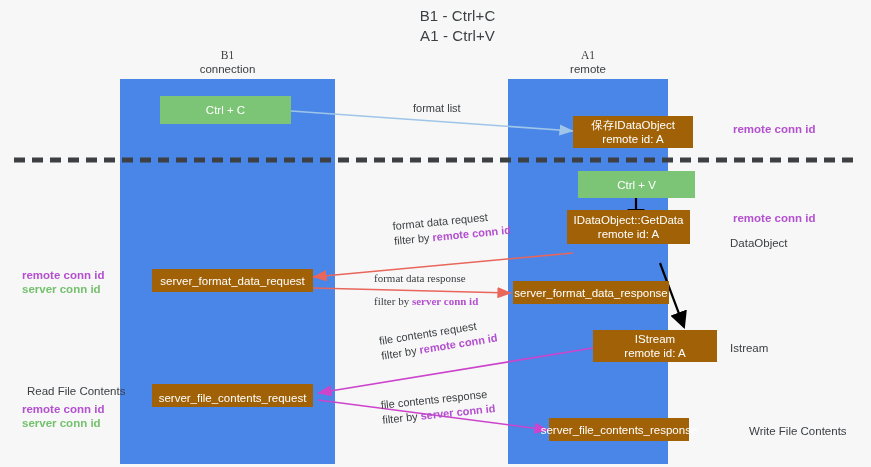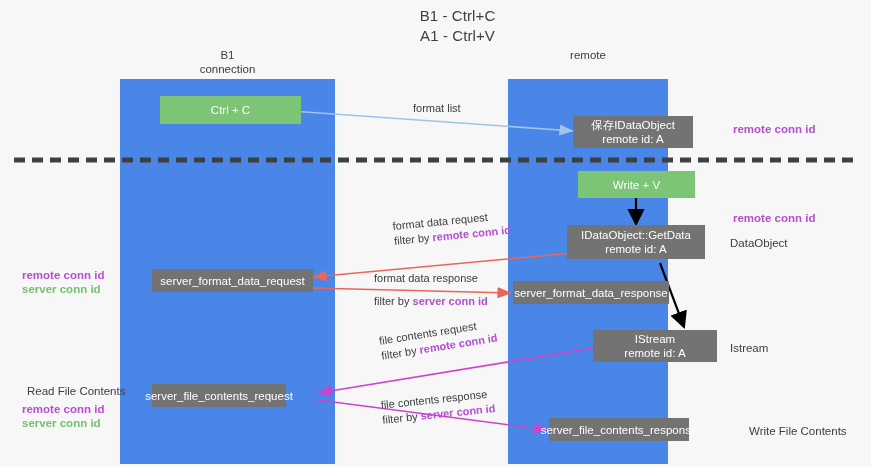--- a/index.html
+++ b/index.html
@@ -19,39 +19,39 @@
     left:10px;top:6px;width:871px;text-align:center;
     font-size:15px;line-height:20px;color:#3c4043;
     letter-spacing:.1px;
     padding-left:12px;
   }
 
   
   .col-head{
     font-size:11.5px;line-height:14px;text-align:center;color:#3c4043;
   }
-  .col-head .big{display:block;}
+  .col-head .big{display:block;font-family:Liberation Serif, serif;}
 
   
   .lane{background:#4a86e8;}
   .lane-b1{left:120px;top:79px;width:215px;height:385px;}
   .lane-a1{left:508px;top:79px;width:160px;height:385px;}
 
   
   .box{
     box-sizing:border-box;
     display:flex;flex-direction:column;
     align-items:center;justify-content:center;
     color:#ffffff;
     font-size:11.5px;line-height:14px;
     text-align:center;
     padding:2px 4px;
   }
   .box.green{background:#7cc576;}
-  .box.orange{background:#737373;}
+  .box.orange{background:#a16207;}
   .box .l2{display:block;}
 
   
   .lbl{font-size:11.5px;line-height:15px;color:#3c4043;white-space:nowrap;}
   .lbl.purple{color:#b44fd0;font-weight:bold;}
   .lbl.green{color:#74c16d;font-weight:bold;}
 
   
   .edge-lbl{
     font-size:11px;line-height:15px;color:#3c4043;white-space:nowrap;
@@ -68,20 +68,21 @@
   <div class="abs title">
     <div>B1 - Ctrl+C</div>
     <div>A1 - Ctrl+V</div>
   </div>
 
   <div class="abs col-head" style="left:120px;top:48px;width:215px;">
     <span class="big">B1</span>
     <span>connection</span>
   </div>
   <div class="abs col-head" style="left:508px;top:48px;width:160px;">
+    <span class="big">A1</span>
     <span>remote</span>
   </div>
 
   <div class="abs lane lane-b1"></div>
   <div class="abs lane lane-a1"></div>
 
   <svg>
     <defs>
       <marker id="ah-blue" markerWidth="9" markerHeight="7" refX="8.5" refY="3.5" orient="auto">
         <polygon points="0,0 9,3.5 0,7" fill="#9fc5e8"></polygon>
@@ -107,69 +108,69 @@
 
     <line x1="573" y1="253" x2="313" y2="277" stroke="#e8665a" stroke-width="1.6" marker-end="url(#ah-red)"></line>
 
     <line x1="313" y1="288" x2="511" y2="293" stroke="#e8665a" stroke-width="1.6" marker-end="url(#ah-red)"></line>
 
     <line x1="593" y1="348" x2="318" y2="393" stroke="#cc44cc" stroke-width="1.6" marker-end="url(#ah-mag)"></line>
 
     <line x1="318" y1="400" x2="548" y2="430" stroke="#cc44cc" stroke-width="1.6" marker-end="url(#ah-mag)"></line>
   </svg>
 
-  <div class="abs box green" style="left:160px;top:96px;width:141px;height:28px;">
+  <div class="abs box green" style="left:160px;top:96px;width:131px;height:28px;">
     <span>Ctrl + C</span>
   </div>
 
   <div class="abs box orange" style="left:573px;top:116px;width:120px;height:32px;">
     <span>保存IDataObject</span>
     <span class="l2">remote id: A</span>
   </div>
 
   <div class="abs box green" style="left:578px;top:171px;width:117px;height:27px;">
-    <span>Write + V</span>
-  </div>
-
-  <div class="abs box orange" style="left:567px;top:225px;width:138px;height:34px;">
+    <span>Ctrl + V</span>
+  </div>
+
+  <div class="abs box orange" style="left:567px;top:210px;width:123px;height:34px;">
     <span>IDataObject::GetData</span>
     <span class="l2">remote id: A</span>
   </div>
 
   <div class="abs box orange" style="left:513px;top:281px;width:156px;height:23px;">
     <span>server_format_data_response</span>
   </div>
 
   <div class="abs box orange" style="left:152px;top:269px;width:161px;height:23px;">
     <span>server_format_data_request</span>
   </div>
 
   <div class="abs box orange" style="left:593px;top:330px;width:124px;height:32px;">
     <span>IStream</span>
     <span class="l2">remote id: A</span>
   </div>
 
-  <div class="abs box orange" style="left:152px;top:384px;width:134px;height:23px;">
+  <div class="abs box orange" style="left:152px;top:384px;width:161px;height:23px;justify-content:flex-end;">
     <span>server_file_contents_request</span>
   </div>
 
   <div class="abs box orange" style="left:549px;top:418px;width:140px;height:23px;">
     <span>server_file_contents_response</span>
   </div>
 
   <div class="abs edge-lbl" style="left:398px;top:101px;margin-left:15px;">
     <span>format list</span>
   </div>
 
   <div class="abs edge-lbl" style="left:392px;top:219px;transform:rotate(-5.5deg);transform-origin:left top;">
     <div>format data request</div>
     <div><span>filter by </span><span class="hl">remote conn id</span></div>
   </div>
 
-  <div class="abs edge-lbl" style="left:374px;top:271px;">
+  <div class="abs edge-lbl" style="left:374px;top:271px;font-family:Liberation Serif, serif;">
     <div>format data response</div>
     <div style="margin-top:8px;"><span>filter by </span><span class="hl">server conn id</span></div>
   </div>
 
   <div class="abs edge-lbl" style="left:378px;top:334px;transform:rotate(-9deg);transform-origin:left top;">
     <div>file contents request</div>
     <div><span>filter by </span><span class="hl">remote conn id</span></div>
   </div>
 
   <div class="abs edge-lbl" style="left:380px;top:398px;transform:rotate(-6deg);transform-origin:left top;">

